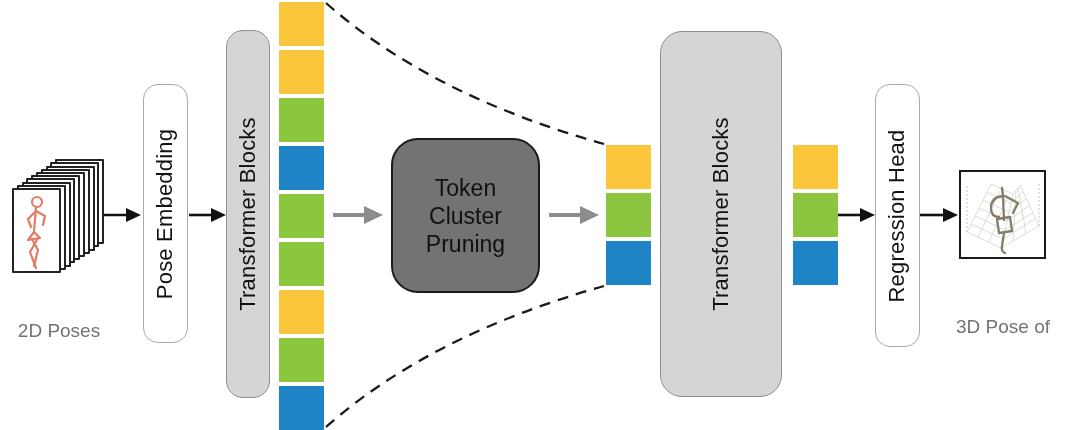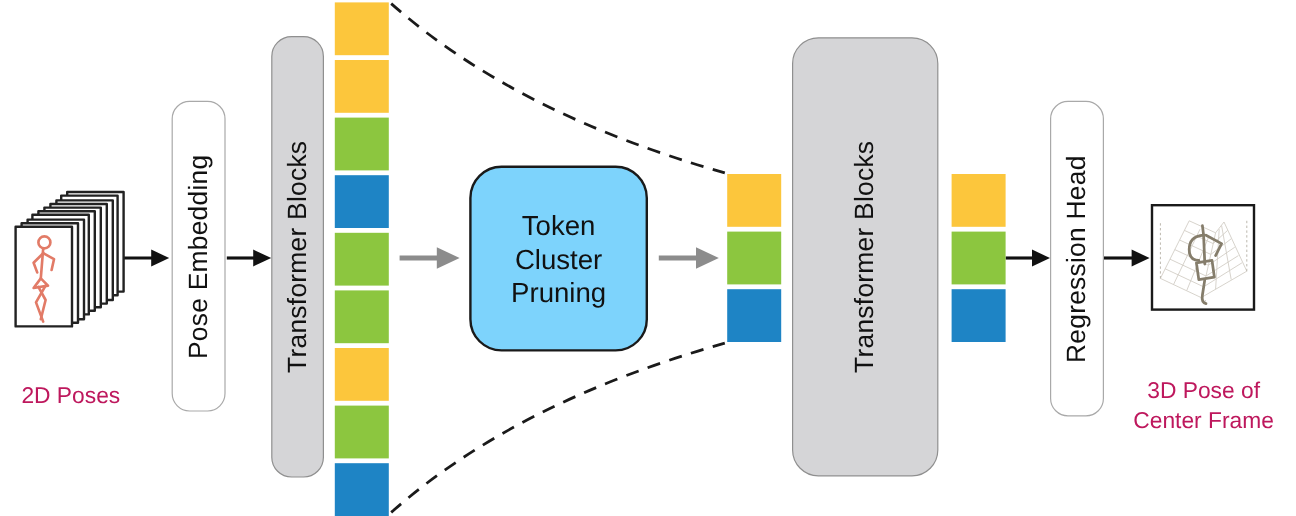--- a/index.html
+++ b/index.html
@@ -27,21 +27,21 @@
     border:2.4px solid #1a1a1a;border-radius:27px;
     display:flex;flex-direction:column;align-items:center;justify-content:center;
     font-size:23px;line-height:28px;text-align:center;color:#111;
   }
   
   .frame-card{
     position:absolute;width:49px;height:85px;background:#ffffff;
     border:2px solid #222;box-sizing:border-box;border-radius:1px;
   }
   .caption{
-    position:absolute;font-size:19px;line-height:25px;text-align:center;color:#be185d;
+    position:absolute;font-size:19px;line-height:25px;text-align:center;color:#737373;
   }
   #pose3d-box{
     position:absolute;left:959px;top:170px;width:87px;height:89px;background:#fff;
     border:2.2px solid #1a1a1a;box-sizing:border-box;
   }
   svg{display:block;}
 </style>
 </head>
 <body>
 
@@ -121,21 +121,21 @@
       <div class="token" style="background: rgb(252, 198, 60);"></div>
       <div class="token" style="background: rgb(140, 198, 63);"></div>
       <div class="token" style="background: rgb(30, 132, 197);"></div>
       <div class="token" style="background: rgb(140, 198, 63);"></div>
       <div class="token" style="background: rgb(140, 198, 63);"></div>
       <div class="token" style="background: rgb(252, 198, 60);"></div>
       <div class="token" style="background: rgb(140, 198, 63);"></div>
       <div class="token" style="background: rgb(30, 132, 197);"></div>
     </div>
 
-  <div id="pruning-box" style="background: #7dd3fc;">
+  <div id="pruning-box" style="background: #737373;">
     <span>Token</span>
     <span>Cluster</span>
     <span>Pruning</span>
   </div>
 
   <div class="token-col" style="left:606px;top:145px;">
       <div class="token" style="background: rgb(252, 198, 60);"></div>
       <div class="token" style="background: rgb(140, 198, 63);"></div>
       <div class="token" style="background: rgb(30, 132, 197);"></div>
     </div>
@@ -185,16 +185,15 @@
         <path d="M44 24 L57 31 L52 41"></path>
         <path d="M42 24 L43 48"></path>
         <path d="M36 47 L49 45 L51 59 L38 61 Z"></path>
         <path d="M43 61 L41 74 q-1 6 3 7"></path>
       </g>
     </svg>
   </div>
 
   <div class="caption" style="left:928px;top:314px;width:150px;">
     <div>3D Pose of</div>
-    <div>Center Frame</div>
   </div>
 
 </div>
 
 </body></html>

